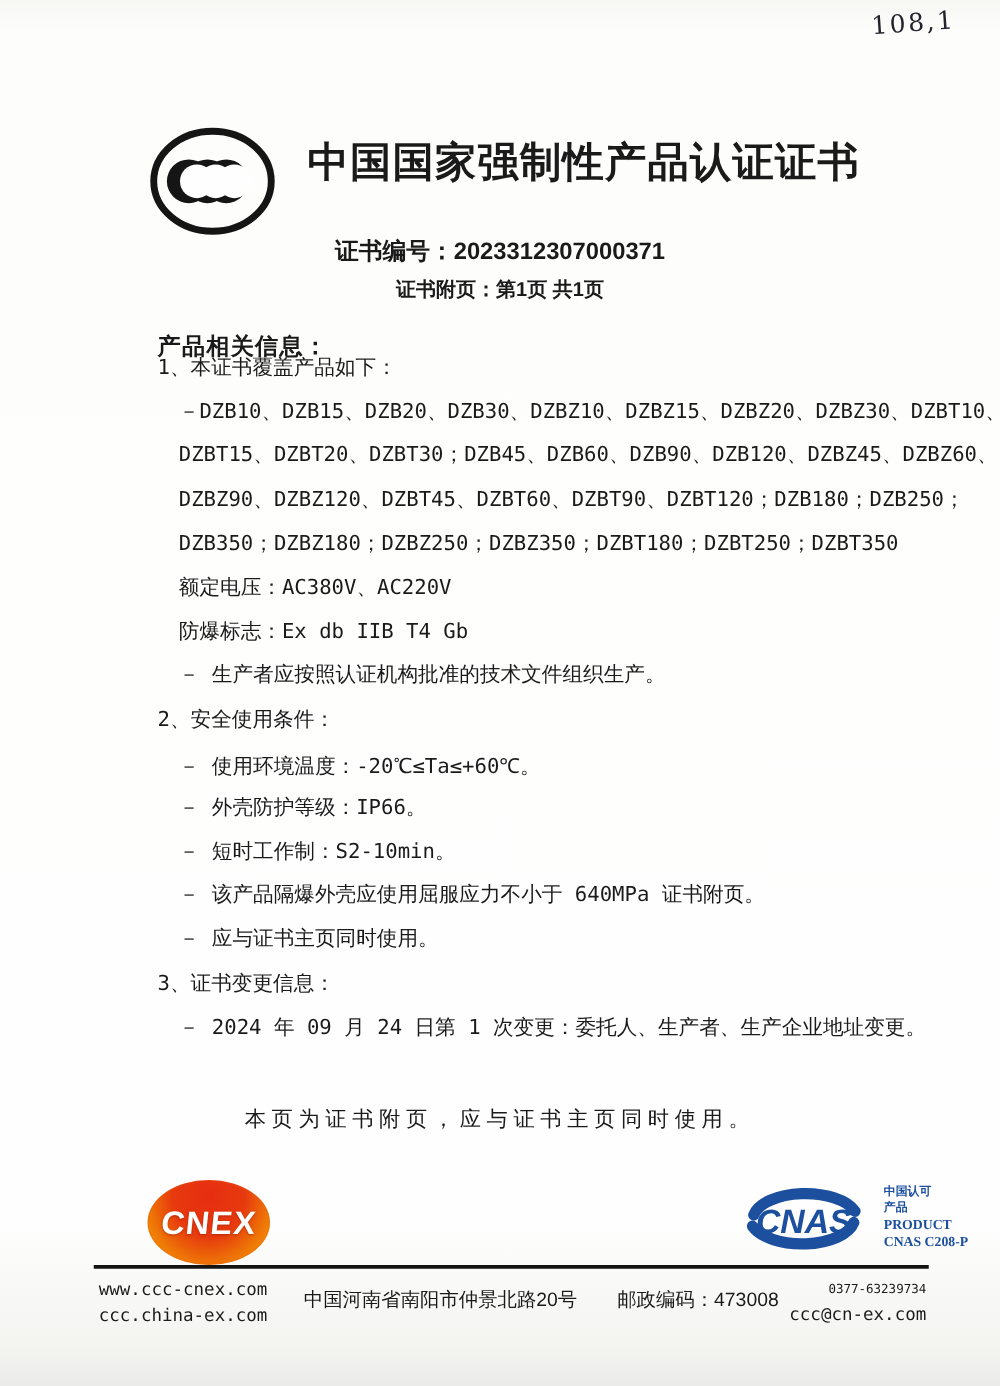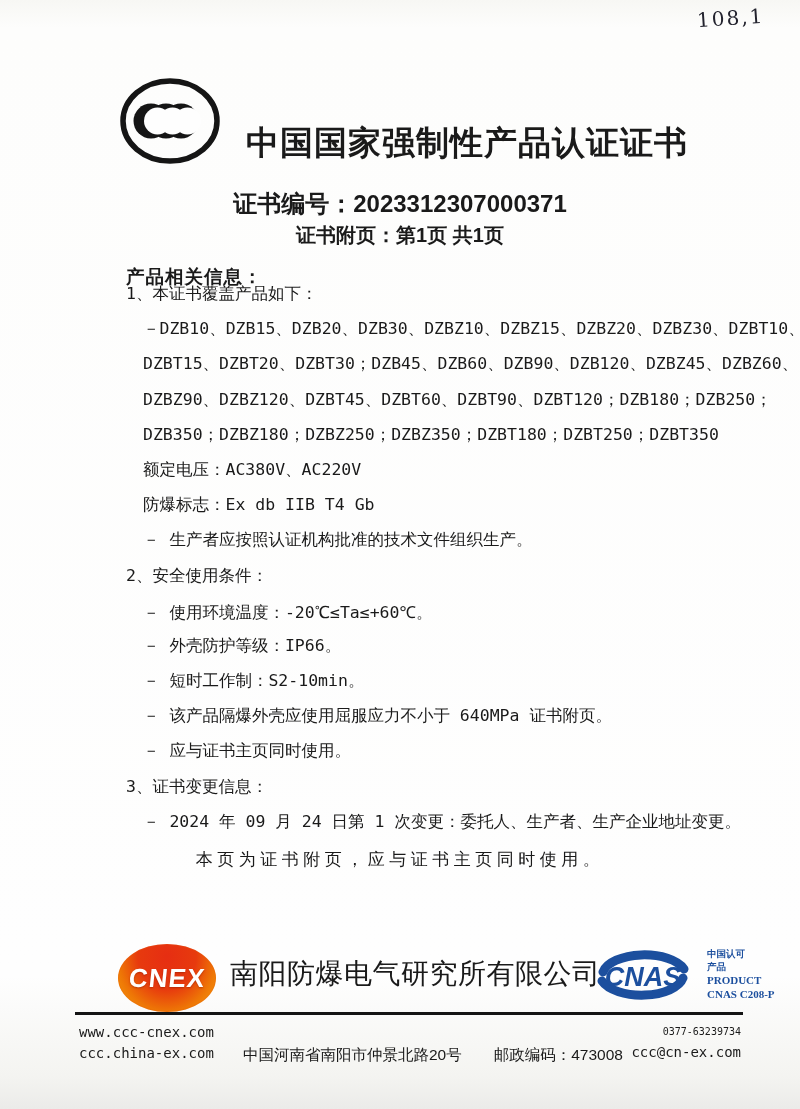--- a/index.html
+++ b/index.html
@@ -6,38 +6,38 @@
   html,body { background:#ffffff; }
   .page {
     position:relative; width:800px; height:1109px; overflow:hidden;
     background:linear-gradient(180deg,#f7f7f4 0%, #fdfdfc 2.5%, #fefefe 88%, #f4f4f1 97%, #ebebe9 100%);
     font-family:"Liberation Sans", sans-serif; color:#1a1a1a;
   }
   .handwritten {
     position:absolute; top:6px; right:36px; font-size:20px; color:#23232e;
     font-family:"DejaVu Serif", serif; transform:rotate(-4deg); letter-spacing:2px;
   }
-  .header-row { position:absolute; top:76px; left:118px; display:flex; align-items:flex-end; }
+  .header-row { position:absolute; top:100px; left:118px; display:flex; align-items:flex-start; }
   .ccc-logo { flex:0 0 auto; }
   .cert-title {
     font-size:33px; font-weight:600; letter-spacing:1px; margin-left:24px; padding-top:8px;
     white-space:nowrap;
   }
   .cert-line { position:absolute; width:100%; text-align:center; font-weight:bold; white-space:nowrap; }
-  .cert-line.no    { top:188px; font-size:24px; }
-  .cert-line.pages { top:222px; font-size:20px; }
+  .cert-line.no    { top:188px; font-size:19px; }
+  .cert-line.pages { top:222px; font-size:16px; }
   .section-heading { position:absolute; top:264px; left:126px; font-size:18.5px; font-weight:bold; letter-spacing:1px; }
   .body-lines { position:absolute; top:283px; left:126px; width:650px; }
   .body-lines .line {
     height:35.2px; font-size:16.5px; white-space:nowrap;
     font-family:"DejaVu Sans Mono","Liberation Mono", monospace;
   }
   .body-lines .line.ind { padding-left:17px; }
   .attach-note {
-    position:absolute; top:848px; width:100%; text-align:center;
+    position:absolute; top:884px; width:100%; text-align:center;
     font-size:17px; letter-spacing:4.5px; font-family:"Liberation Serif", serif;
   }
   
   .cnex-logo {
     position:absolute; left:118px; top:944px; width:98px; height:68px; border-radius:50%;
     background:radial-gradient(ellipse at 50% 18%, #e62e12 0%, #e73a0e 42%, #ee7606 70%, #f6a60b 100%);
     display:flex; align-items:center; justify-content:center;
     box-shadow:0 0 0 1px rgba(230,90,10,.25) inset;
   }
   .cnex-logo span {
@@ -48,21 +48,21 @@
     position:absolute; left:230px; top:955px; width:364px; text-align:center;
     font-size:28px; font-weight:500; letter-spacing:0.5px; white-space:nowrap;
   }
   .cnas-block { position:absolute; left:597px; top:946px; display:flex; align-items:center; }
   .cnas-caption { margin-left:5px; line-height:1.3; white-space:nowrap; }
   .cnas-caption .cn  { font-size:9.5px; font-weight:bold; }
   .cnas-caption .en  { font-size:11px; font-weight:bold;font-family:Liberation Serif, serif; }
   .footer-divider { position:absolute; left:75px; top:1012px; width:668px; height:3px; background:#141414; }
   .contacts { position:absolute; left:75px; top:1021px; width:668px; height:50px; }
   .site-list { position:absolute; left:4px; top:1px; font-family:"DejaVu Sans Mono","Liberation Mono",monospace; font-size:14px; line-height:21px; }
-  .addr-row { position:absolute; left:168px; top:24px; font-size:15.5px; white-space:nowrap; }
+  .addr-row { position:absolute; left:168px; top:9px; font-size:15.5px; white-space:nowrap; }
   .addr-row .postal { margin-left:32px; }
   .phone-col { position:absolute; right:2px; top:0; text-align:right; font-family:"DejaVu Sans Mono","Liberation Mono",monospace; }
   .phone-col .phone { font-size:10px; line-height:21px; }
   .phone-col .email { font-size:14px; line-height:21px; }
 </style>
 </head>
 <body>
 
 <div class="page">
 
@@ -109,21 +109,20 @@
     <div class="line">3、证书变更信息：</div>
     <div class="line ind">－ 2024 年 09 月 24 日第 1 次变更：委托人、生产者、生产企业地址变更。</div>
   </div>
 
   <div class="attach-note">本页为证书附页，应与证书主页同时使用。</div>
 
   <div class="cnex-logo">
     <span>CNEX</span>
   </div>
 
-  <div class="company-name">南阳防爆电气研究所有限公司</div>
 
   <div class="cnas-block">
     <svg width="92" height="58" viewBox="0 0 92 58">
       <path d="M6,26 A42,21 0 0 1 87,23" fill="none" stroke="#1c4f9e" stroke-width="9" stroke-linecap="round"></path>
       <path d="M86,32 A42,21 0 0 1 5,35" fill="none" stroke="#1c4f9e" stroke-width="9" stroke-linecap="round"></path>
       <text x="46" y="40" text-anchor="middle" font-family="Liberation Sans, sans-serif" font-size="27" font-weight="bold" font-style="italic" fill="#1c4f9e">CNAS</text>
     </svg>
     <div class="cnas-caption" style="color:#1c4f9e;margin-left:18px;">
       <div class="cn">中国认可</div>
       <div class="cn">产品</div>

